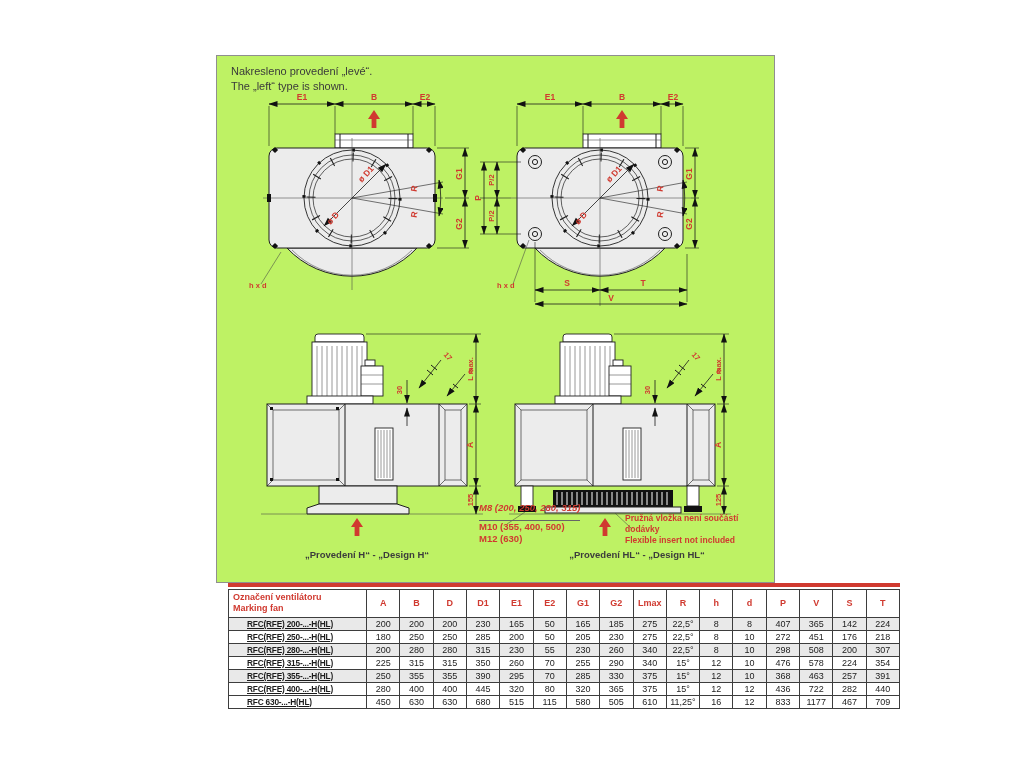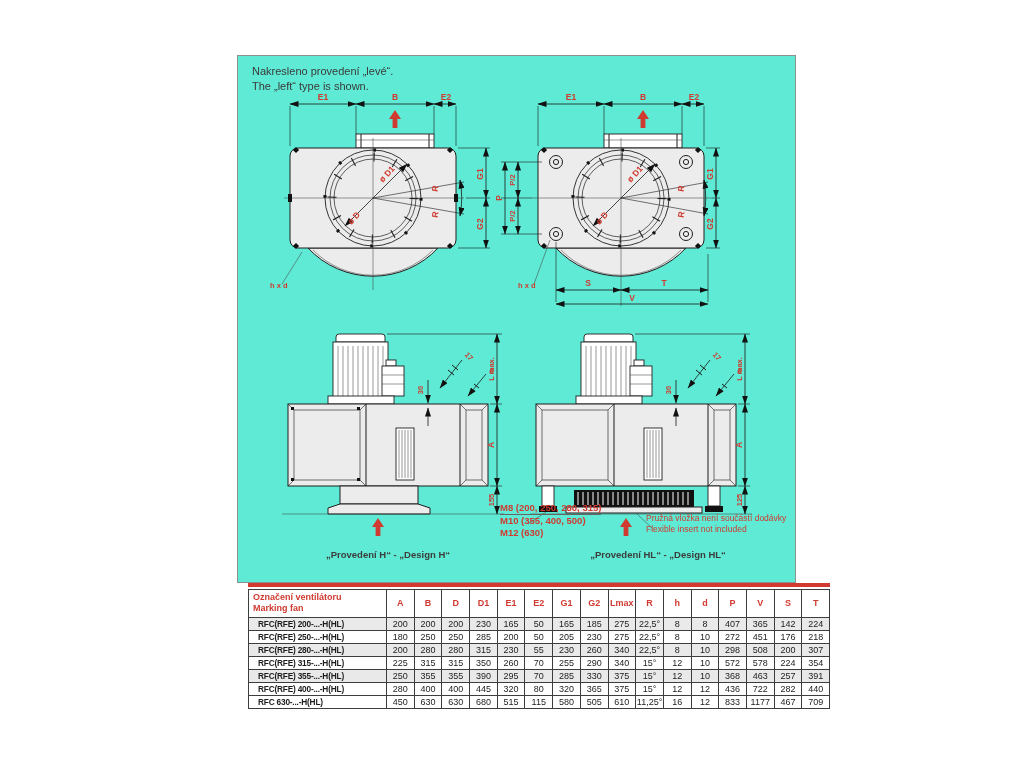--- a/index.html
+++ b/index.html
@@ -1,48 +1,48 @@
 <!DOCTYPE html>
 <html style="--accent: #d03a30;"><head>
 <meta charset="utf-8">
 <style>
   :root{ --accent:#d03a30; }
   html,body{margin:0;padding:0;}
   body{width:1024px;height:768px;background:#ffffff;position:relative;
        font-family:"Liberation Sans",sans-serif;color:#1c1c1c;overflow:hidden;}
-  .panel{position:absolute;left:237px;top:55px;width:557px;height:526px;
-         border:1px solid #8f8f8f;background:#5eead4;}
+  .panel{position:absolute;left:216px;top:55px;width:557px;height:526px;
+         border:1px solid #8f8f8f;background:#bef264;}
   .note{position:absolute;left:14px;top:8px;font-size:11px;color:#3a3a3a;line-height:1.4;}
   svg{position:absolute;overflow:visible;}
   svg text{font-family:"Liberation Sans",sans-serif;}
   .rlab{fill:var(--accent);font-weight:bold;font-size:8.5px;}
   .rlab7{fill:var(--accent);font-weight:bold;font-size:7.5px;}
   .ln{stroke:#1a1a1a;stroke-width:1;fill:none;}
   .thin{stroke:#444;stroke-width:0.55;fill:none;}
   .ext{stroke:#1a1a1a;stroke-width:0.6;fill:none;}
   .dim{stroke:#1a1a1a;stroke-width:0.8;fill:none;}
   .body{fill:#ececec;stroke:#1f1f1f;stroke-width:1;}
   .white{fill:#ffffff;stroke:#1f1f1f;stroke-width:0.9;}
   .redfill{fill:var(--accent);stroke:none;}
   .blk{fill:#111;stroke:none;}
   .cap{position:absolute;top:493px;font-size:9.5px;color:#3c3c3c;width:200px;text-align:center;font-weight:bold;}
   .boltnote{position:absolute;left:262px;top:446px;font-size:9.5px;font-weight:bold;
             color:var(--accent);line-height:1.2;}
-  .boltnote .u{border-bottom:1.2px solid #666;padding-bottom:1px;display:inline-block;}
-  .insnote{position:absolute;left:408px;top:457px;font-size:8.5px;font-weight:normal;
+  .boltnote .u{border-bottom:1.2px solid #666;padding-bottom:7px;display:inline-block;font-style:italic;}
+  .insnote{position:absolute;left:408px;top:457px;font-size:8.5px;font-weight:bold;
            color:var(--accent);line-height:1.3;}
-  .tblwrap{position:absolute;left:248px;top:583px;width:582px;border-radius:18px;}
+  .tblwrap{position:absolute;left:228px;top:583px;width:672px;border-radius:18px;}
   .redbar{height:4px;background:var(--accent);margin-bottom:2px;}
   table{border-collapse:collapse;width:100%;table-layout:fixed;}
   th,td{border:1px solid #3d3d3d;padding:0;font-size:9px;text-align:center;
         height:12px;color:#1c1c1c;font-weight:normal;}
   thead th{color:var(--accent);font-weight:bold;padding:2px 0;background:#fff;}
   thead th.nm{text-align:left;padding-left:4px;font-size:9px;line-height:1.25;}
-  tbody th.rn{text-align:left;padding-left:9px;font-weight:bold;font-size:8.3px;
-              letter-spacing:-0.2px;white-space:nowrap;}
+  tbody th.rn{text-align:left;padding-left:18px;font-weight:bold;font-size:8.3px;
+              letter-spacing:-0.2px;white-space:nowrap;text-decoration:underline;}
   tr.alt{background:#e9e9e9;}
 </style>
 </head>
 <body>
 
 <svg width="0" height="0">
   <defs>
     <marker id="ae" markerWidth="10" markerHeight="8" refX="8.5" refY="3" orient="auto" markerUnits="userSpaceOnUse">
       <path d="M0,0L9,3L0,6z" fill="#111"></path>
       </marker>
@@ -394,21 +394,21 @@
           <td>315</td>
           <td>350</td>
           <td>260</td>
           <td>70</td>
           <td>255</td>
           <td>290</td>
           <td>340</td>
           <td>15°</td>
           <td>12</td>
           <td>10</td>
-          <td>572</td>
+          <td>476</td>
           <td>578</td>
           <td>224</td>
           <td>354</td>
         </tr>
         <tr class="alt">
           <th class="rn">RFC(RFE) 355-...-H(HL)</th>
           <td>250</td>
           <td>355</td>
           <td>355</td>
           <td>390</td>

